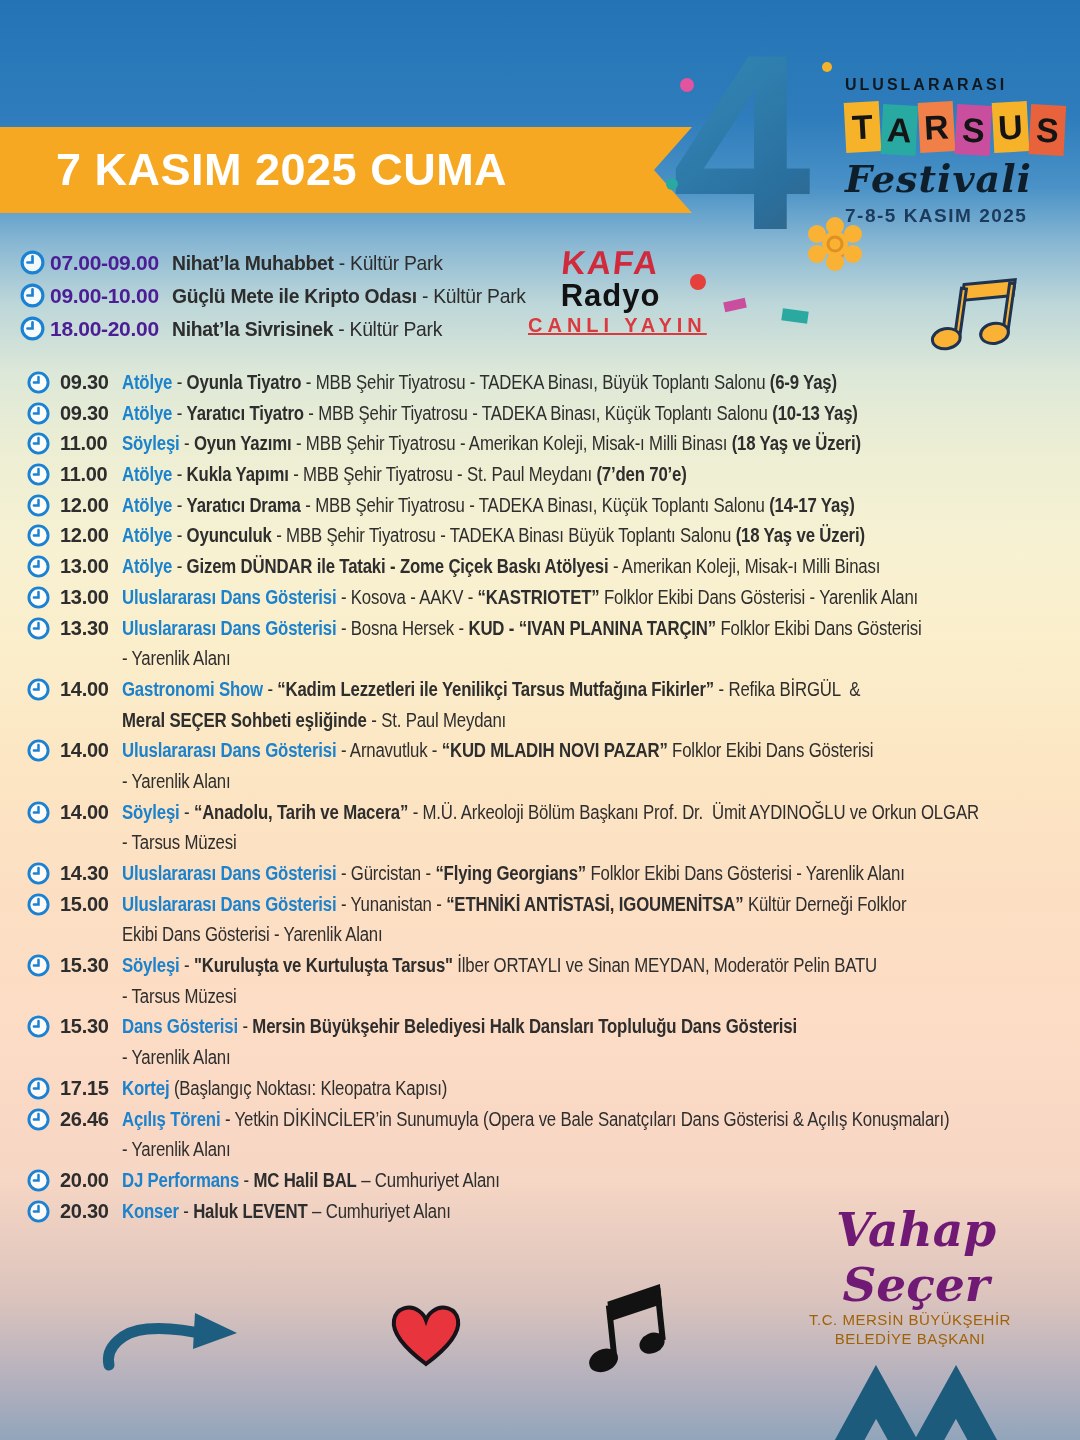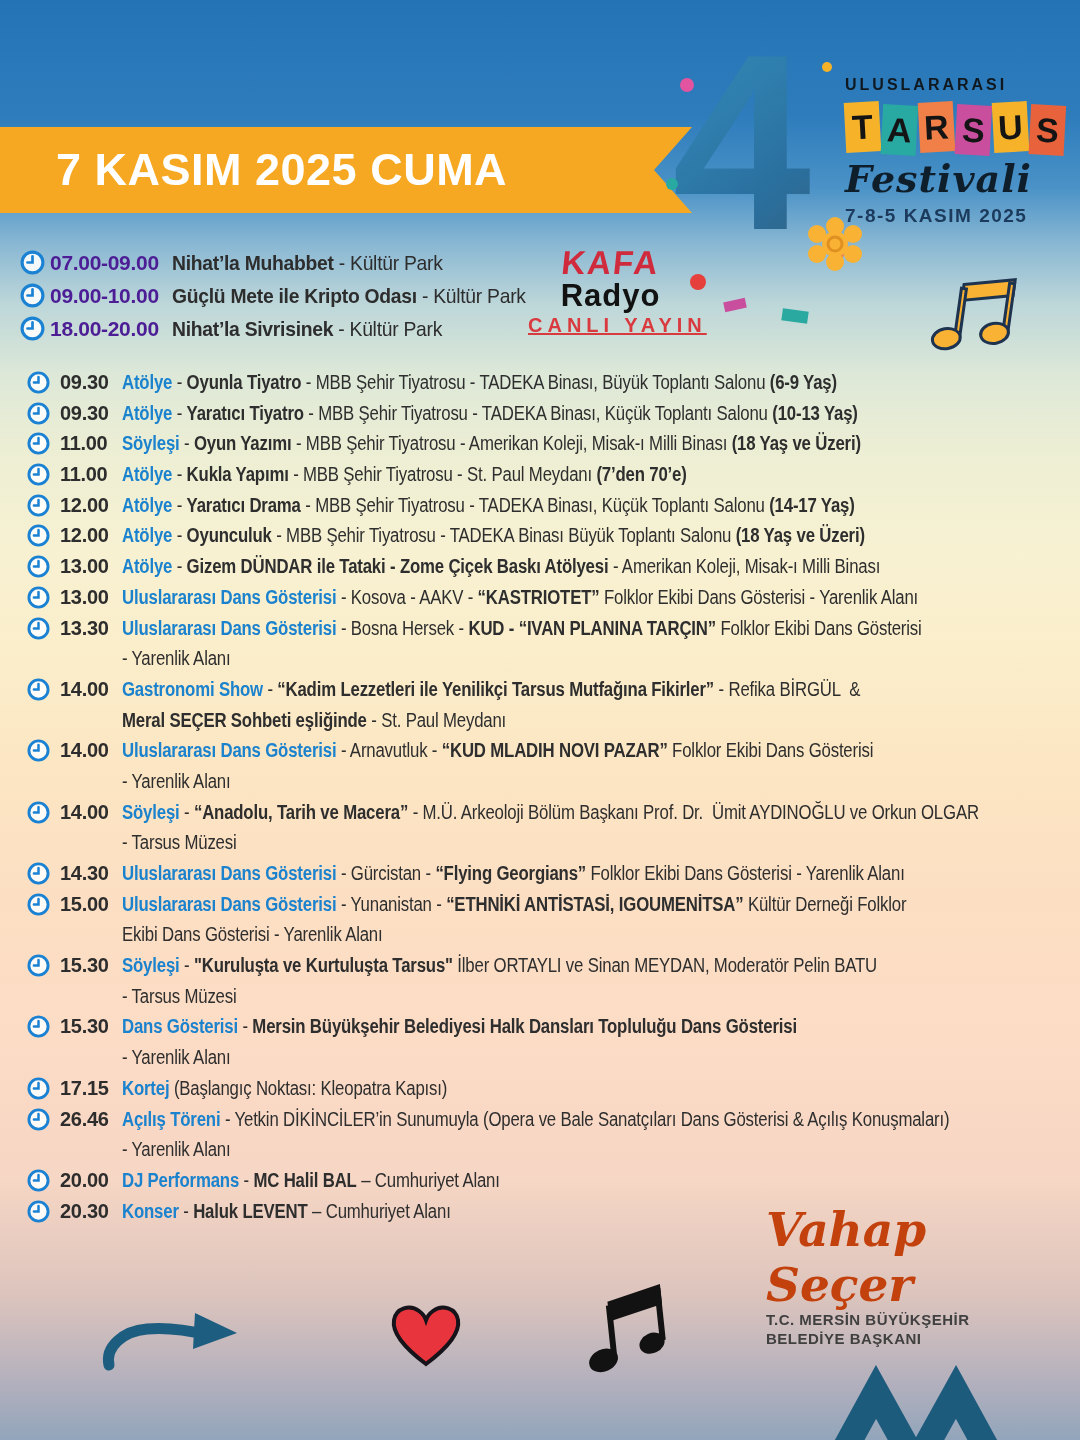--- a/index.html
+++ b/index.html
@@ -77,22 +77,22 @@
   .srow .clock { position:absolute; left:27px; top:4px; }
   .srow .stime { position:absolute; left:60px; top:0; line-height:30.7px; font-size:20px; font-weight:700; color:#2d2d2d; letter-spacing:-.3px; }
   .content { transform:scaleX(.86); transform-origin:left top; }
   .line { height:30.7px; line-height:30.7px; font-size:19.5px; color:#2e2e2e; white-space:pre; letter-spacing:-.2px; }
   .line .cat { font-weight:700; color:#1B82CE; }
   .line .b  { font-weight:700; }
   .line .r  { font-weight:400; }
 
   
   .brand { position:absolute; right:14px; top:1202px; width:300px; text-align:center; }
-  .signature { font-family:"DejaVu Serif", serif; font-style:italic; font-weight:700; font-size:47px; color:#c2410c; text-align:left; }
-  .sig-title { font-size:15px; font-weight:700; color:#404040; letter-spacing:.5px; line-height:19px; text-align:left; padding-right:12px; margin-top:-2px; }
+  .signature { font-family:"DejaVu Serif", serif; font-style:italic; font-weight:700; font-size:47px; color:#701a75; text-align:center; }
+  .sig-title { font-size:15px; font-weight:400; color:#a16207; letter-spacing:.5px; line-height:19px; text-align:center; padding-right:12px; margin-top:-2px; }
   .m-logo { margin-top:10px; }
 
   .arrow-icon { position:absolute; left:95px; top:1303px; }
   .heart-icon { position:absolute; left:388px; top:1300px; }
 </style>
 </head>
 <body>
 
 <div class="banner">
   <div class="banner-title">7 KASIM 2025 CUMA</div>

